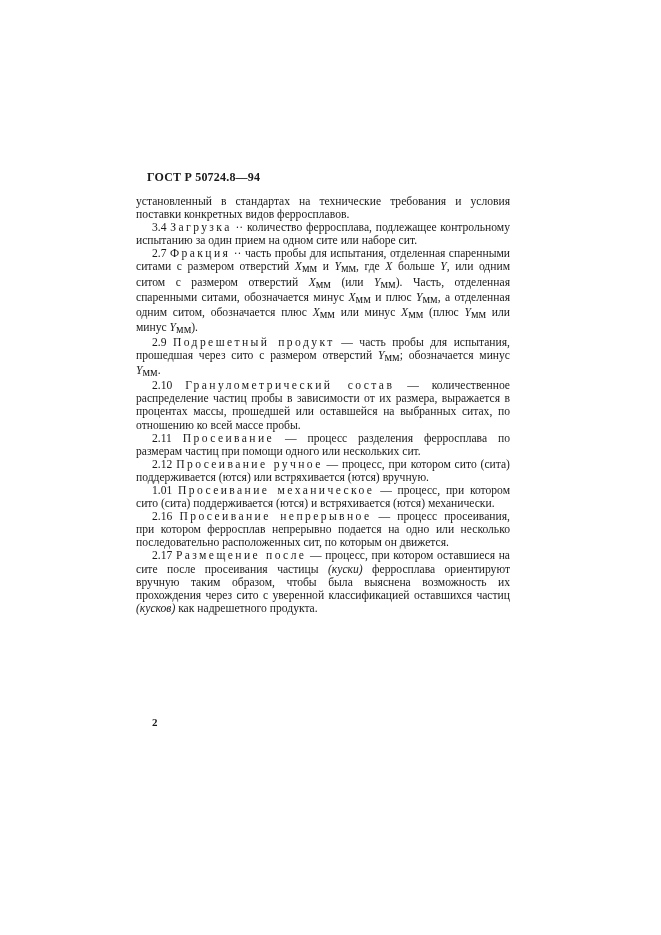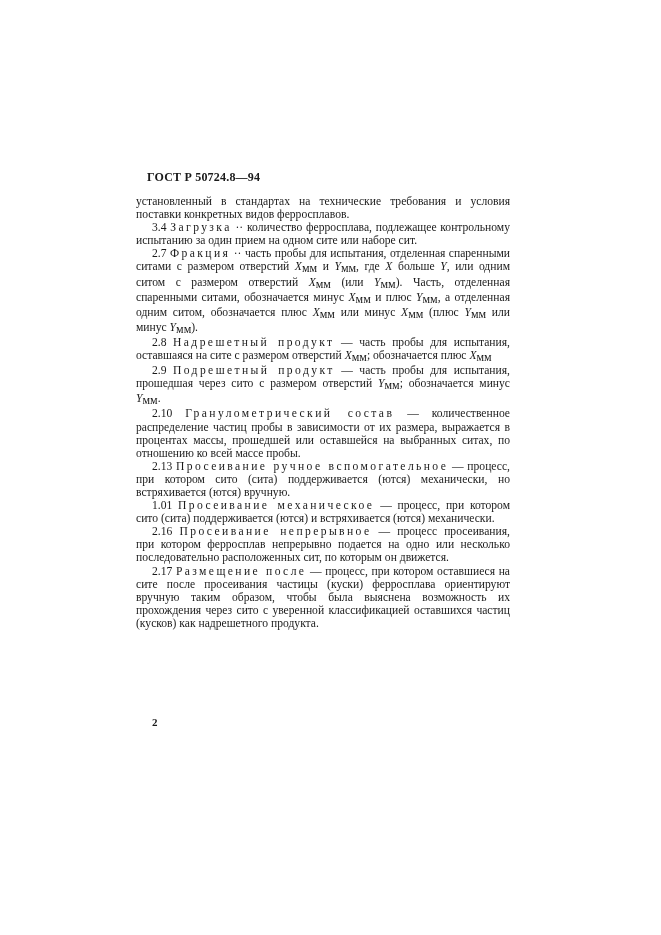--- a/index.html
+++ b/index.html
@@ -13,21 +13,21 @@
   }
   .column {
     position: absolute; left: 136px; top: 195px; width: 374px;
     font-size: 11.6px; line-height: 13.1px; text-align: justify;
   }
   .column p { margin: 0; }
   .column p.indent { text-indent: 16px; }
   .term { letter-spacing: 2.4px; }
   .sub { font-size: 12px; vertical-align: -2px; font-style: normal; }
   .var { font-style: italic; }
-  .it { }
+  .it { font-style: italic; }
   .page-num {
     position: absolute; left: 152px; top: 716px; font-size: 11px; font-weight: bold;
   }
 </style>
 </head>
 <body>
 
 <div class="header">ГОСТ Р 50724.8—94</div>
 
 <div class="column">
@@ -40,49 +40,49 @@
     <span>количество ферросплава, подлежащее контрольному испытанию за один прием на одном сите или наборе сит.</span>
   </p>
 
   <p class="indent">
     <span>2.7</span>
     <span class="term">Фракция</span>
     <span>··</span>
     <span><span>часть пробы для испытания, отделенная спаренными ситами с размером отверстий </span><span class="var">X</span><span class="sub">мм</span><span> и </span><span class="var">Y</span><span class="sub">мм</span><span>, где </span><span class="var">X</span><span> больше </span><span class="var">Y</span><span>, или одним ситом с размером отверстий </span><span class="var">X</span><span class="sub">мм</span><span> (или </span><span class="var">Y</span><span class="sub">мм</span><span>). Часть, отделенная спаренными ситами, обозначается минус </span><span class="var">X</span><span class="sub">мм</span><span> и плюс </span><span class="var">Y</span><span class="sub">мм</span><span>, а отделенная одним ситом, обозначается плюс </span><span class="var">X</span><span class="sub">мм</span><span> или минус </span><span class="var">X</span><span class="sub">мм</span><span> (плюс </span><span class="var">Y</span><span class="sub">мм</span><span> или минус </span><span class="var">Y</span><span class="sub">мм</span><span>).</span></span>
   </p>
 
-  <p class="indent">
-    <span>2.8</span>
-    <span class="term">Надрешетный продукт</span>
-    <span>—</span>
-    <span><span>часть пробы для испытания, оставшаяся на сите с размером отверстий </span><span class="var">X</span><span class="sub">мм</span><span>; обозначается плюс </span><span class="var">X</span><span class="sub">мм</span></span>
-  </p>
 
   <p class="indent">
     <span>2.9</span>
     <span class="term">Подрешетный продукт</span>
     <span>—</span>
     <span><span>часть пробы для испытания, прошедшая через сито с размером отверстий </span><span class="var">Y</span><span class="sub">мм</span><span>; обозначается минус </span><span class="var">Y</span><span class="sub">мм</span><span>.</span></span>
   </p>
 
   <p class="indent">
     <span>2.10</span>
     <span class="term">Гранулометрический состав</span>
     <span>—</span>
     <span>количественное распределение частиц пробы в зависимости от их размера, выражается в процентах массы, прошедшей или оставшейся на выбранных ситах, по отношению ко всей массе пробы.</span>
   </p>
 
-
+  <p class="indent">
+    <span>2.11</span>
+    <span class="term">Просеивание</span>
+    <span>—</span>
+    <span>процесс разделения ферросплава по размерам частиц при помощи одного или нескольких сит.</span>
+  </p>
 
   <p class="indent">
-    <span>2.13</span>
-    <span class="term">Просеивание ручное вспомогательное</span>
+    <span>2.12</span>
+    <span class="term">Просеивание ручное</span>
     <span>—</span>
-    <span>процесс, при котором сито (сита) поддерживается (ются) механически, но встряхивается (ются) вручную.</span>
+    <span>процесс, при котором сито (сита) поддерживается (ются) или встряхивается (ются) вручную.</span>
   </p>
+
 
   <p class="indent">
     <span>1.01</span>
     <span class="term">Просеивание механическое</span>
     <span>—</span>
     <span>процесс, при котором сито (сита) поддерживается (ются) и встряхивается (ются) механически.</span>
   </p>
 
 
   <p class="indent">

